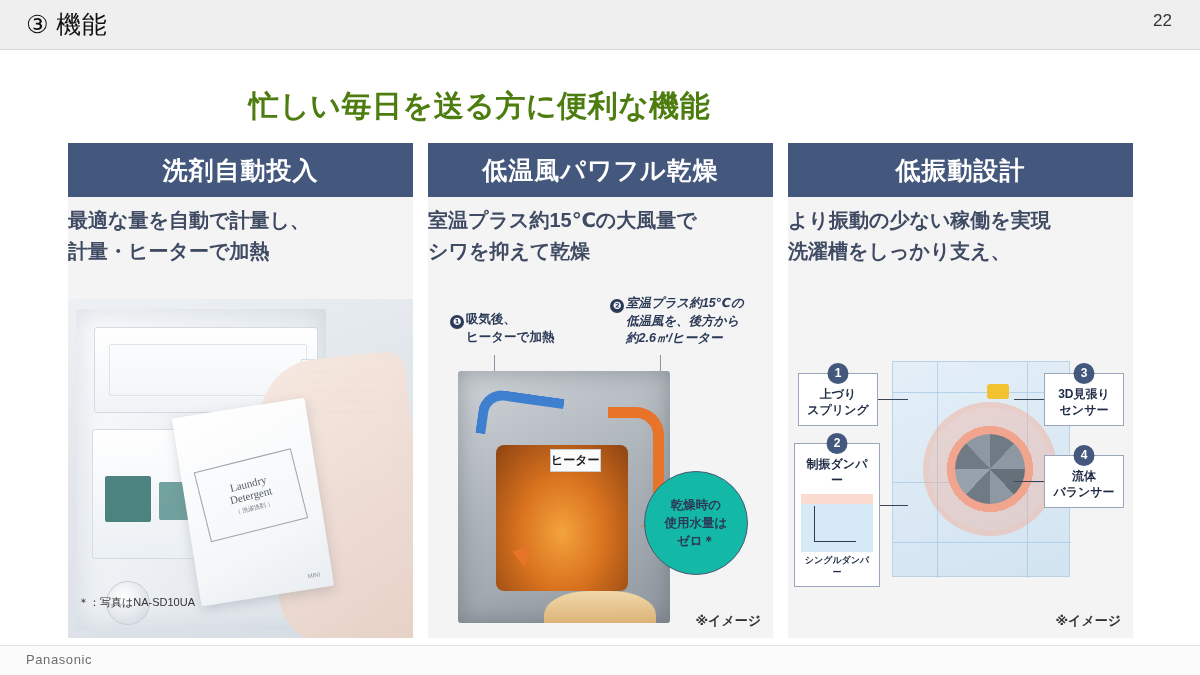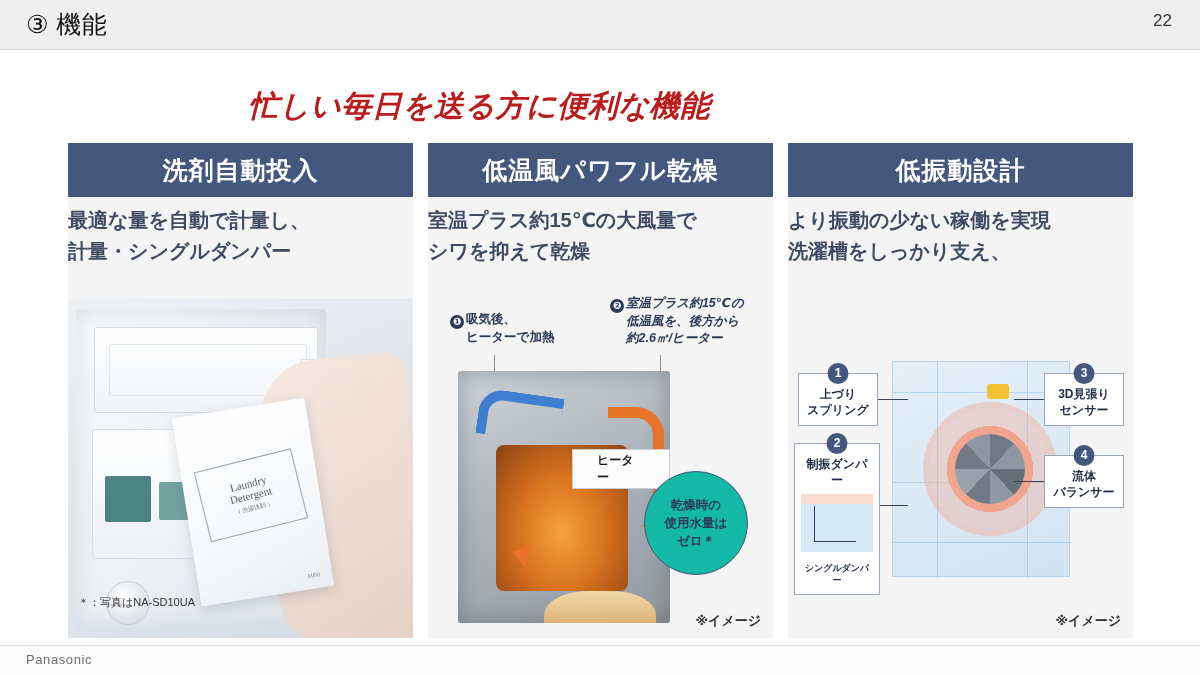--- a/index.html
+++ b/index.html
@@ -25,21 +25,21 @@
     font-size: 25px; color: #111; letter-spacing: .5px; font-weight: 400;
   }
   .page-number {
     position: absolute; right: 28px; top: 11px;
     font-size: 17px; color: #333;
   }
 
   
   .main-title {
     position: absolute; left: 0; top: 86px; width: 959px; text-align: center;
-    font-size: 30px; font-weight: 700; color: #b91c1c; letter-spacing: .5px; font-style: italic;
+    font-size: 30px; font-weight: 700; color: #4d7c0f; letter-spacing: .5px;
   }
 
   
   .col {
     position: absolute; top: 143px; width: 345px; height: 495px;
     background: #f4f4f4;
   }
   #col1 { left: 68px; }
   #col2 { left: 428px; }
   #col3 { left: 788px; }
@@ -183,23 +183,23 @@
     border-top: 11px solid #e8742a; border-right: 11px solid #e8742a;
     border-radius: 0 28px 26px 0;
   }
   .arrow-orange-in {
     position: absolute; left: 54px; top: 172px; width: 0; height: 0;
     border-left: 16px solid #e8742a;
     border-top: 11px solid transparent; border-bottom: 11px solid transparent;
     transform: rotate(196deg);
   }
   .heater-label {
-    position: absolute; left: 114px; top: 78px;
+    position: absolute; left: 92px; top: 78px;
     background: #fbfbfb; border: 1px solid #c9ced4;
-    padding: 2px 24px; font-size: 12px; color: #1b1b1b; font-weight: 700;
+    padding: 2px 0; font-size: 12px; color: #1b1b1b; font-weight: 700;
   }
   .circle-note {
     position: absolute; left: 216px; top: 322px; width: 104px; height: 104px;
     border: 1.5px solid #4a5772; border-radius: 50%;
     background: #14b8a6;
     display: flex; align-items: center; justify-content: center; text-align: center;
     color: #2b3a57; font-size: 12.5px; font-weight: 700; line-height: 1.45;
   }
   .footnote2 {
     position: absolute; left: 430px; top: 650px;
@@ -245,21 +245,21 @@
     margin-top: 6px; height: 58px;
     background: linear-gradient(180deg, rgba(244,176,150,.45) 0 18%, rgba(204,228,244,.8) 18% 100%);
     border: 0; position: relative;
   }
   .lbl-damper-img:before {
     content:""; position:absolute; left: 18%; top: 20%; width: 1px; height: 62%; background:#2b3a57;
   }
   .lbl-damper-img:after {
     content:""; position:absolute; left: 18%; bottom: 18%; width: 58%; height: 1px; background:#2b3a57;
   }
-  .lbl-sub { font-size: 9px; margin-top: 11px; color: #1f2b45; font-weight: 700; }
+  .lbl-sub { font-size: 9px; margin-top: 3px; color: #1f2b45; font-weight: 700; }
   .leader { position: absolute; background: #3a4558; height: 1px; }
 
   
   .footer-rule {
     position: absolute; left: 0; top: 645px; width: 1200px; height: 1px; background: #e2e2e2;
   }
   .footer-band {
     position: absolute; left: 0; top: 646px; width: 1200px; height: 29px; background: #fbfbfb;
   }
   .brand {
@@ -276,21 +276,21 @@
   <div class="topbar-rule"></div>
   <div class="section-title">③ 機能</div>
   <div class="page-number">22</div>
 
   <div class="main-title">忙しい毎日を送る方に便利な機能</div>
 
   <div class="col" id="col1">
     <div class="col-head">洗剤自動投入</div>
     <div class="col-desc">
       <span class="l2">最適な量を自動で計量し、</span>
-      <span class="l2">計量・シングルダンパー</span>
+      <span class="l2">計量・ヒーターで加熱</span>
     </div>
 
     <div class="photo1">
       <div class="wm-body">
         <div class="wm-lid"></div>
         <div class="wm-drawer">
           <div class="wm-tank"></div>
           <div class="wm-tank2"></div>
         </div>
         <div class="wm-slot"></div>

